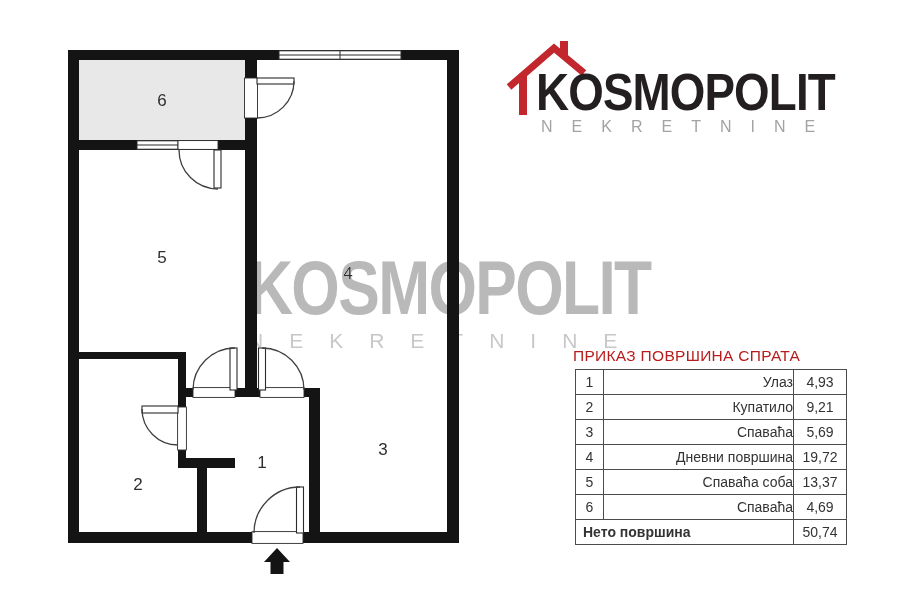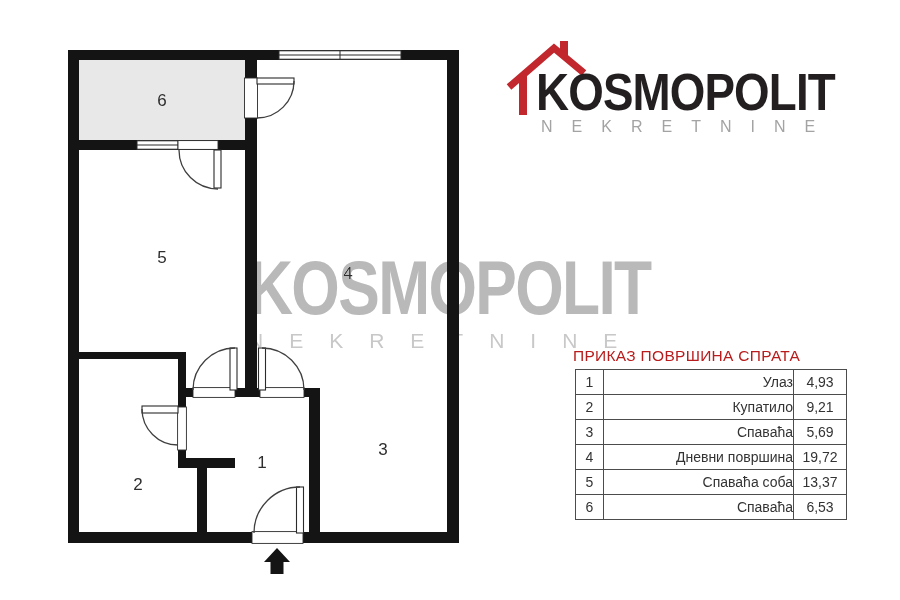--- a/index.html
+++ b/index.html
@@ -136,18 +136,22 @@
         <td class="cell-area">19,72</td>
       </tr>
       <tr>
         <td class="cell-num">5</td>
         <td class="cell-name">Спаваћа соба</td>
         <td class="cell-area">13,37</td>
       </tr>
       <tr>
         <td class="cell-num">6</td>
         <td class="cell-name">Спаваћа</td>
-        <td class="cell-area">6,53</td>
+        <td class="cell-area">4,69</td>
+      </tr>
+      <tr>
+        <td class="cell-footer" colspan="2">Нето површина</td>
+        <td class="cell-area">50,74</td>
       </tr>
     </tbody>
   </table>
 
 </div>
 
 </body></html>

